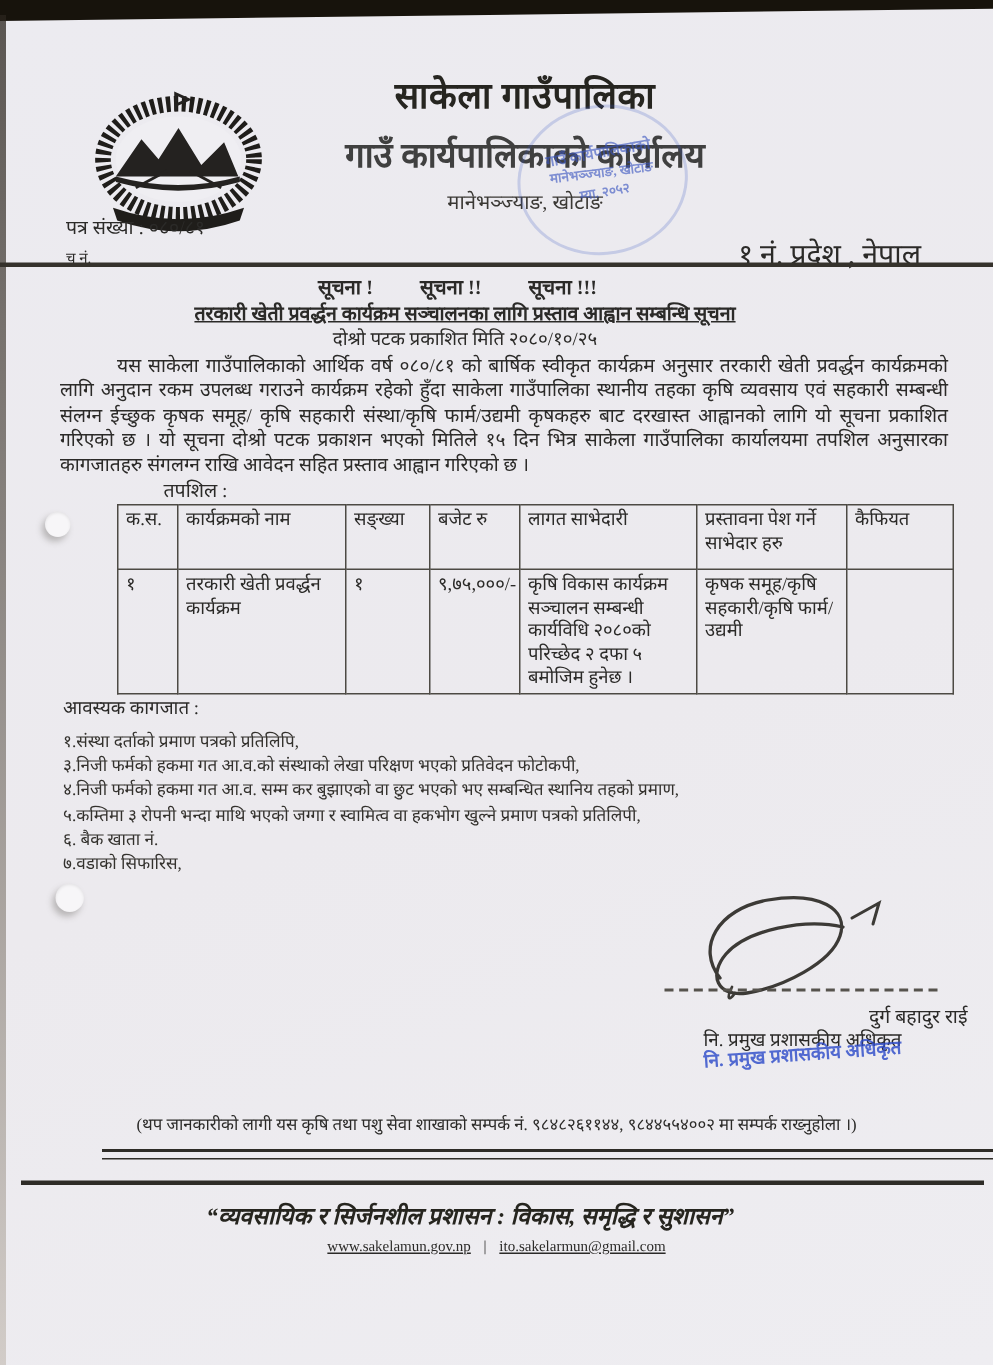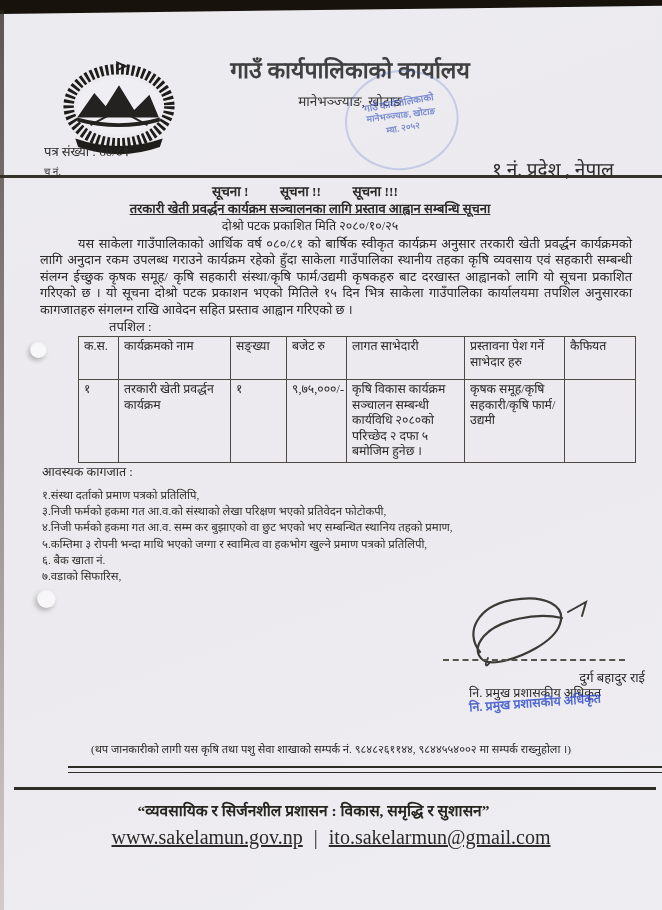--- a/index.html
+++ b/index.html
@@ -66,22 +66,22 @@
   .sig-stamp{position:absolute;left:418px;top:694px;width:234px;text-align:center;
     font-size:12.5px;font-weight:bold;color:#2b49c9;opacity:.8;transform:rotate(-4deg);}
 
   .contact-note{position:absolute;left:14px;top:741px;width:634px;text-align:center;font-size:11.2px;}
 
   .dbl-line{position:absolute;left:68px;top:766px;width:594px;height:4px;
     border-top:2.5px solid #2e2c27;border-bottom:1.5px solid #2e2c27;}
   .sgl-line{position:absolute;left:14px;top:787px;width:642px;height:3px;background:#2e2c27;}
 
   .slogan{position:absolute;left:0;top:799px;width:627px;text-align:center;
-    font-weight:bold;font-size:15.5px;color:#26251f;}
-  .links{position:absolute;left:0;top:826px;width:662px;text-align:center;font-size:20px;}
+    font-weight:bold;font-size:15.5px;color:#26251f;font-style:italic;}
+  .links{position:absolute;left:0;top:826px;width:662px;text-align:center;font-size:10px;}
   .links .lnk{text-decoration:underline;}
   .links .sep{margin:0 6px;text-decoration:none;}
 </style>
 </head>
 <body>
 
 <div class="top-band"></div>
 <div class="left-strip"></div>
 <div class="hole h1"></div>
 <div class="hole h2"></div>
@@ -91,32 +91,33 @@
   <ellipse cx="60" cy="50" rx="44" ry="30" fill="#efeef2"></ellipse>
   <path d="M16,62 L34,36 L46,50 L60,28 L76,54 L92,38 L102,62 Z" fill="#242220"></path>
   <path d="M16,62 Q60,74 103,62 L103,66 Q60,78 16,66 Z" fill="#242220"></path>
   <path d="M58,16 L58,4 L67,8 L58,12" fill="none" stroke="#242220" stroke-width="2"></path>
   <path d="M14,84 Q60,100 106,84 L103,93 Q60,108 17,93 Z" fill="#1f1d1a"></path>
   <line x1="30" y1="70" x2="52" y2="58" stroke="#242220" stroke-width="2"></line>
   <line x1="90" y1="70" x2="68" y2="58" stroke="#242220" stroke-width="2"></line>
 </svg>
 
 <div class="center-head">
+  <div class="muni-title">साकेला गाउँपालिका</div>
   <div class="office-title">गाउँ कार्यपालिकाको कार्यालय</div>
   <div class="addr">मानेभञ्ज्याङ, खोटाङ</div>
 </div>
 
 <div class="hdr-stamp">
   <div class="ring"></div>
   <div class="s1">गाउँ कार्यपालिकाको</div>
   <div class="s2">मानेभञ्ज्याङ, खोटाङ</div>
   <div class="s3">म्या. २०५२</div>
 </div>
 
-<div class="letter-no">पत्र संख्या : 60/८१</div>
+<div class="letter-no">पत्र संख्या : ०८०/८१</div>
 <div class="ch-no">च नं.</div>
 <div class="province">१ नं. प्रदेश , नेपाल</div>
 <div class="rule-main"></div>
 
 <div class="alerts">
   <span>सूचना !</span>
   <span>सूचना !!</span>
   <span>सूचना !!!</span>
 </div>
 <div class="notice-title">तरकारी खेती प्रवर्द्धन कार्यक्रम सञ्चालनका लागि प्रस्ताव आह्वान सम्बन्धि सूचना</div>

